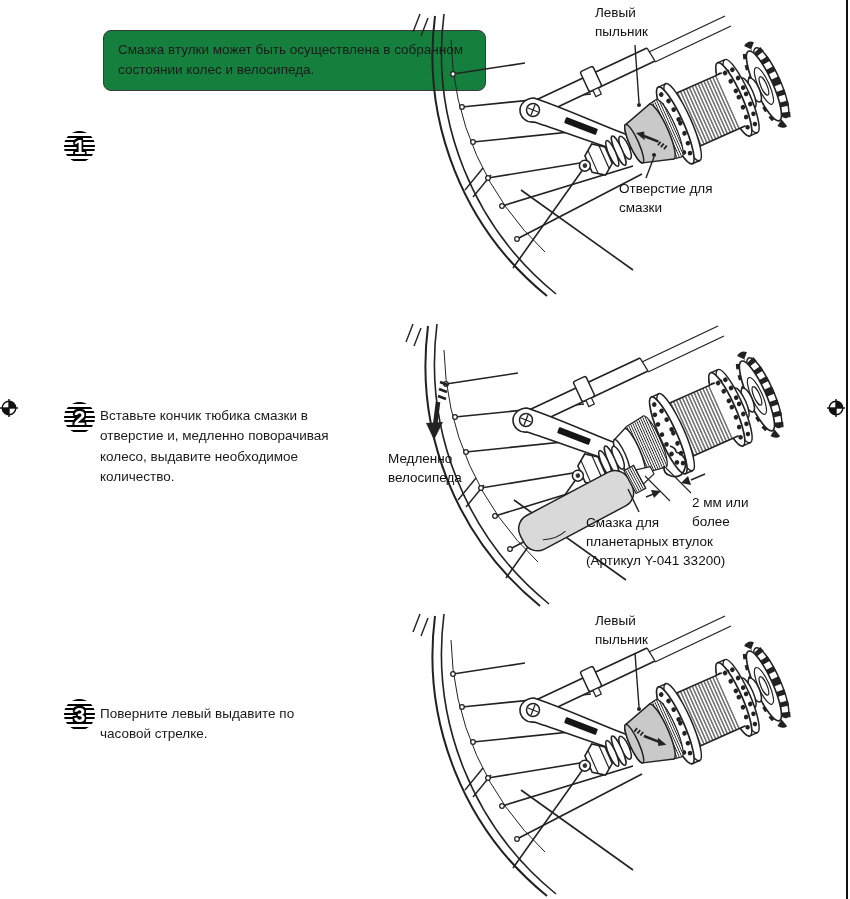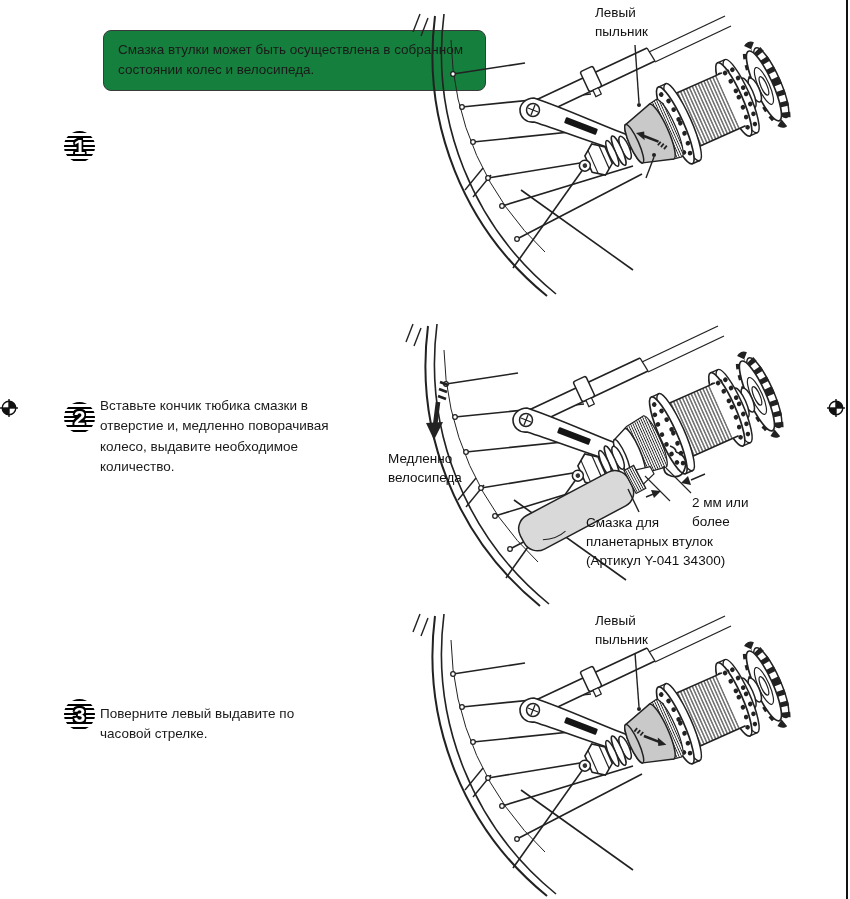--- a/index.html
+++ b/index.html
@@ -47,21 +47,21 @@
     <span>Смазка втулки может быть осуществлена в собранном состоянии колес и велосипеда.</span>
   </div>
 
   <div class="step-badge" style="left:64px;top:131px">
     <span>1</span>
     </div>
 
   <div class="step-badge" style="left:64px;top:402px">
     <span>2</span>
     </div>
-  <div class="step-text" style="left:100px;top:396px;width:242px">Вставьте кончик тюбика смазки в отверстие и, медленно поворачивая колесо, выдавите необходимое количество.</div>
+  <div class="step-text" style="left:100px;top:406px;width:242px">Вставьте кончик тюбика смазки в отверстие и, медленно поворачивая колесо, выдавите необходимое количество.</div>
 
   <div class="step-badge" style="left:64px;top:699px">
     <span>3</span>
     </div>
   <div class="step-text" style="left:100px;top:704px;width:248px">Поверните левый выдавите по часовой стрелке.</div>
 
   <div class="figure" style="left:395px;top:0">
     <svg id="scene0" width="455" height="300" viewBox="0 0 455 300">
         <defs>
           <pattern id="h0" width="3.2" height="60" patternUnits="userSpaceOnUse">
@@ -150,20 +150,21 @@
           <line x1="-47" y1="-13" x2="-47" y2="13" stroke="#222222" stroke-width="1.2"></line>
           <circle cx="-68" cy="0" r="5.5" fill="#fff" stroke="#222222" stroke-width="1.5"></circle>
           <circle cx="-68" cy="0" r="2.3" fill="#333"></circle>
         </g>
         <line x1="240" y1="45" x2="244" y2="103" stroke="#222222" stroke-width="1.4"></line>
         <circle cx="244" cy="105" r="2" fill="#222222"></circle>
         <line x1="251" y1="178" x2="259" y2="157" stroke="#222222" stroke-width="1.4"></line>
         <circle cx="259" cy="155" r="2" fill="#222222"></circle>
       </svg>
     <div class="fig-label" style="left:200px;top:4px;width:72px">Левый пыльник</div>
+    <div class="fig-label" style="left:224px;top:180px;width:100px">Отверстие для смазки</div>
   </div>
 
   <div class="figure" style="left:388px;top:310px">
     <svg id="scene1" width="455" height="300" viewBox="0 0 455 300">
         <defs>
           <pattern id="h1" width="3.2" height="60" patternUnits="userSpaceOnUse">
             <rect x="0" y="0" width="3.2" height="60" fill="#fff"></rect>
             <line x1="1.6" y1="0" x2="1.6" y2="60" stroke="#222222" stroke-width="1"></line>
           </pattern>
           <pattern id="k1" width="2.3" height="70" patternUnits="userSpaceOnUse">
@@ -259,21 +260,21 @@
         <polygon points="293,173 303,175 300,166" fill="#222222"></polygon>
         <line x1="50" y1="92" x2="47" y2="116" stroke="#222222" stroke-width="4.6"></line>
         <polygon points="38,113 55,112 46,130" fill="#222222"></polygon>
         <line x1="52" y1="72" x2="60" y2="75" stroke="#222222" stroke-width="2.6"></line>
         <line x1="51" y1="79" x2="59" y2="82" stroke="#222222" stroke-width="2.6"></line>
         <line x1="50" y1="86" x2="58" y2="89" stroke="#222222" stroke-width="2.6"></line>
         <line x1="251" y1="202" x2="240" y2="179" stroke="#222222" stroke-width="1.4"></line>
       </svg>
     <div class="fig-label" style="left:0px;top:140px;width:92px">Медленно велосипеда</div>
     <div class="fig-label" style="left:304px;top:184px;width:80px">2 мм или более</div>
-    <div class="fig-label" style="left:198px;top:204px;width:142px">Смазка для планетарных втулок (Артикул Y-041 34300)</div>
+    <div class="fig-label" style="left:198px;top:204px;width:142px">Смазка для планетарных втулок (Артикул Y-041 33200)</div>
   </div>
 
   <div class="figure" style="left:395px;top:600px">
     <svg id="scene2" width="455" height="299" viewBox="0 0 455 299">
         <defs>
           <pattern id="h2" width="3.2" height="60" patternUnits="userSpaceOnUse">
             <rect x="0" y="0" width="3.2" height="60" fill="#fff"></rect>
             <line x1="1.6" y1="0" x2="1.6" y2="60" stroke="#222222" stroke-width="1"></line>
           </pattern>
           <pattern id="k2" width="2.3" height="70" patternUnits="userSpaceOnUse">

